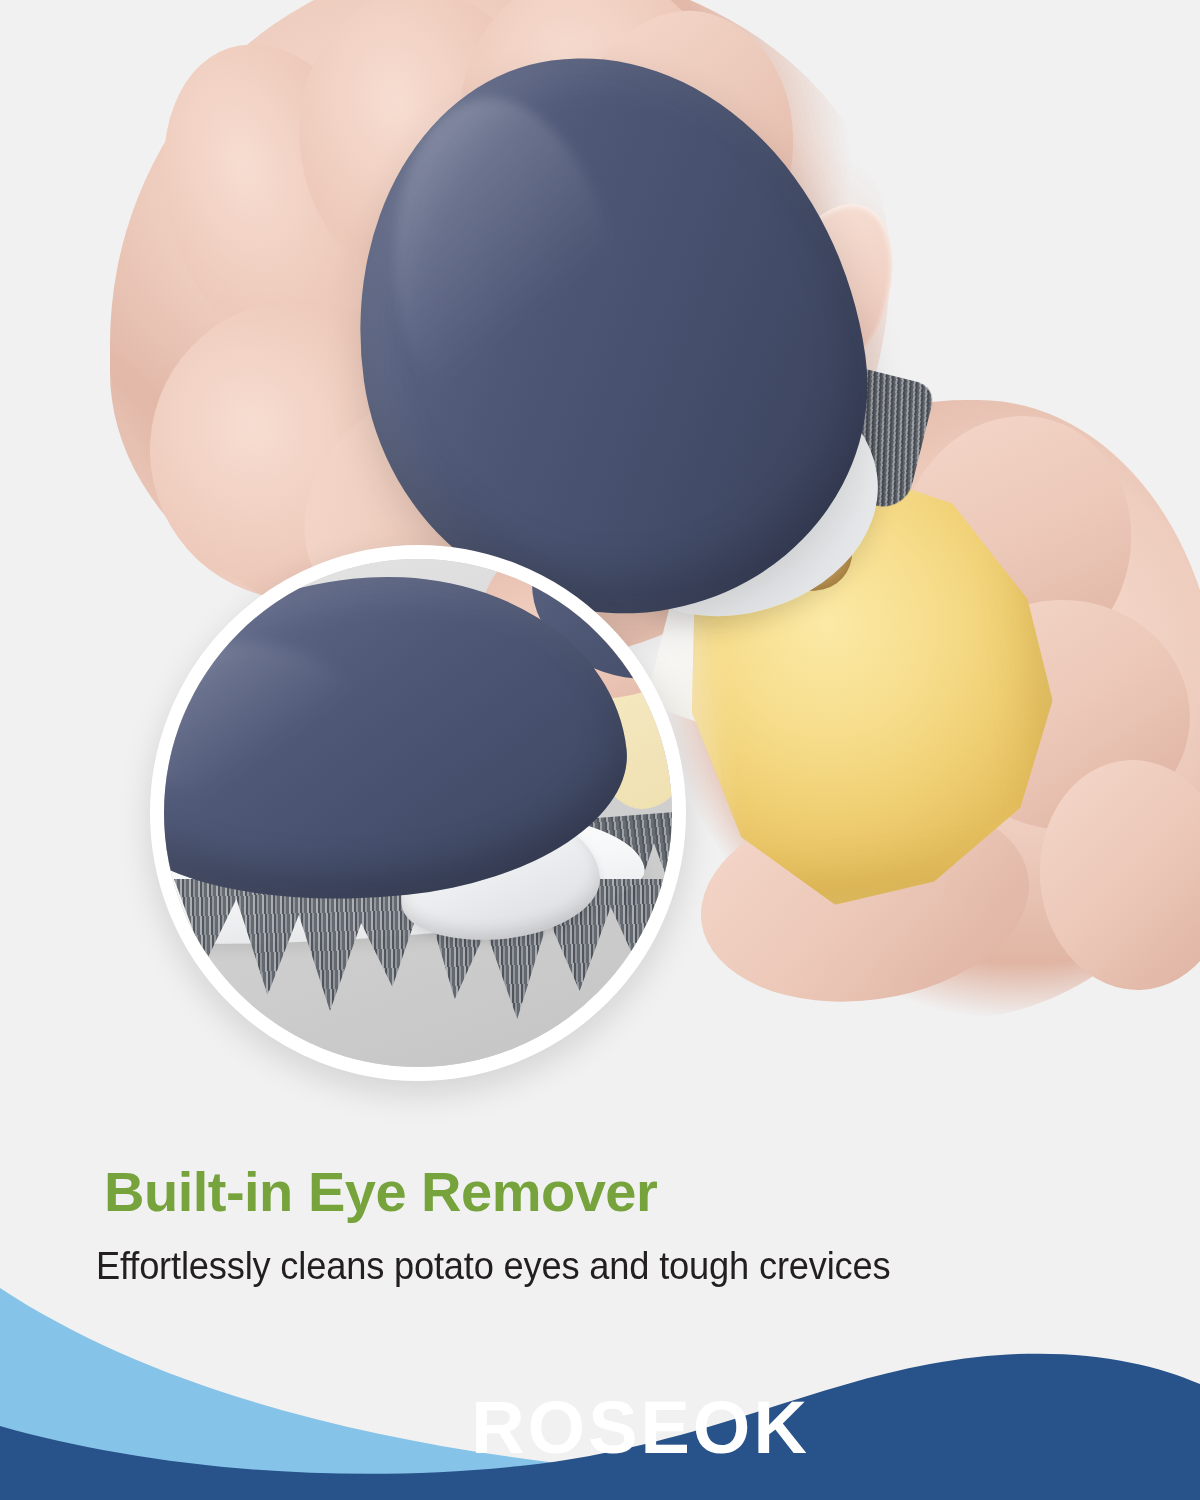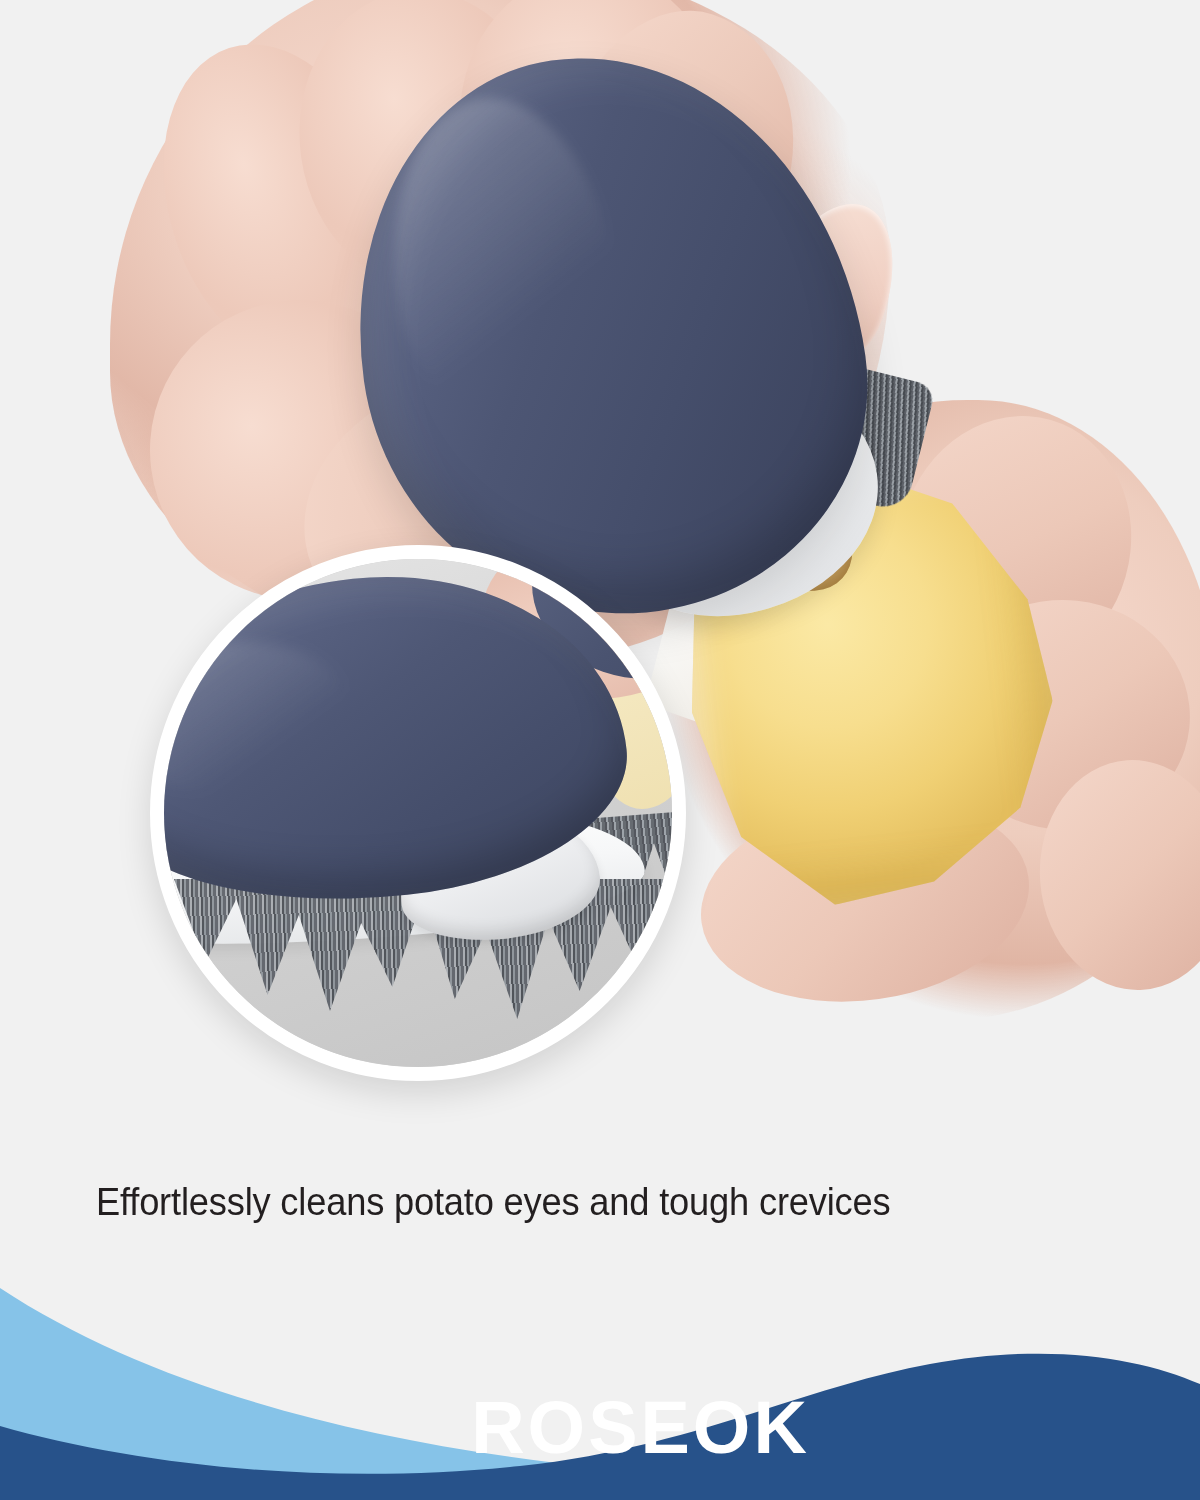--- a/index.html
+++ b/index.html
@@ -354,20 +354,21 @@
       <div class="ic-white-band"></div>
       <div class="ic-bristles"></div>
       <div class="ic-notch"></div>
       <div class="ic-handle">
         <div class="ic-handle-gloss"></div>
       </div>
     </div>
   </div>
 
   <div class="text-block">
+    <div class="headline">Built-in Eye Remover</div>
     <div class="subhead">Effortlessly cleans potato eyes and tough crevices</div>
   </div>
 
   <div class="footer">
     <svg viewBox="0 0 1200 220" preserveAspectRatio="none">
       <path d="M0,8 C170,120 420,178 700,196 C900,208 1080,214 1200,216 L1200,220 L0,220 Z" fill="#86c3e8"></path>
       <path d="M560,210 C700,150 820,112 960,128 C1070,140 1150,172 1200,196 L1200,220 L560,220 Z" fill="#35495c"></path>
       <path d="M0,146 C140,186 330,206 520,186 C690,168 800,108 930,84 C1050,62 1140,78 1200,104 L1200,220 L0,220 Z" fill="#27528a"></path>
     </svg>
   </div>

